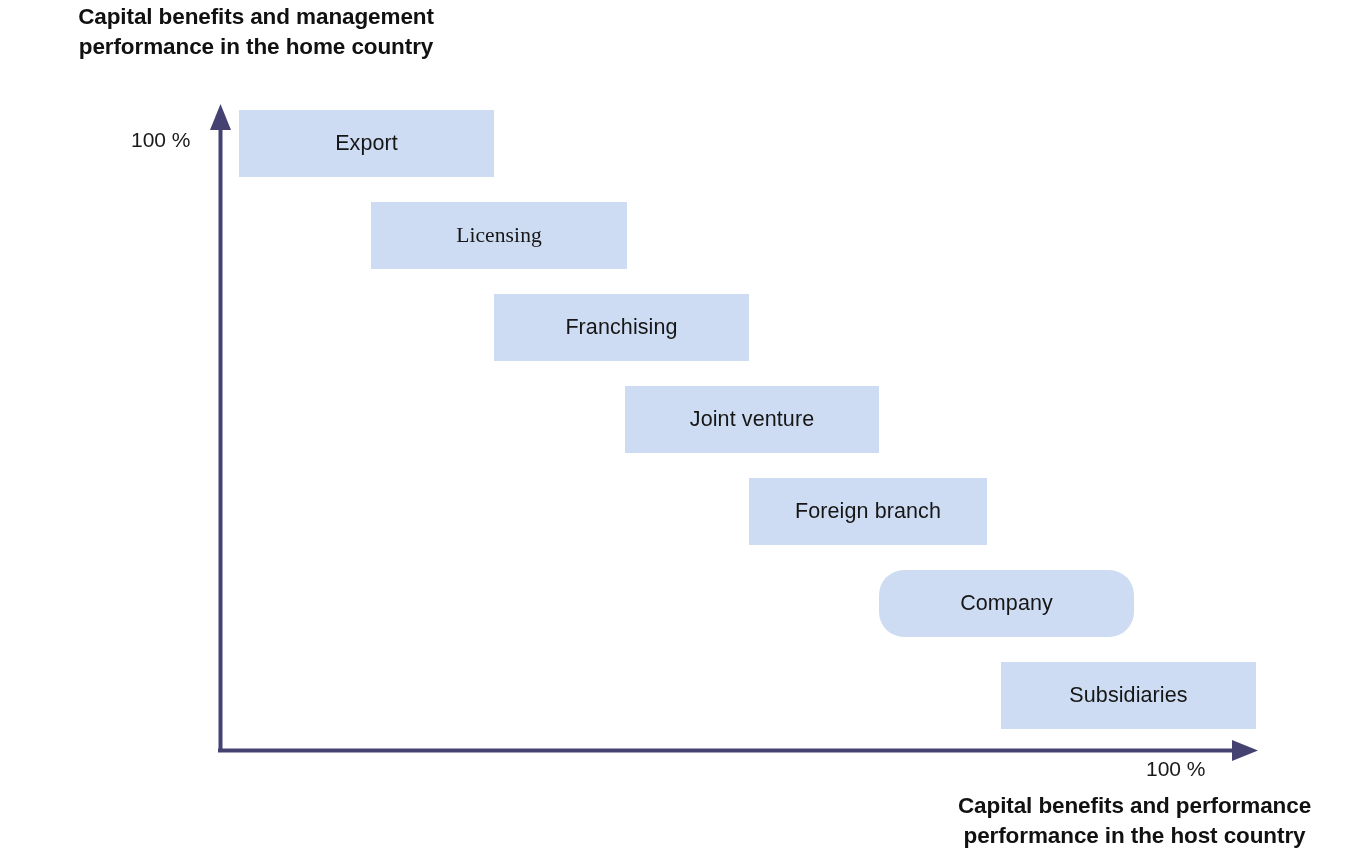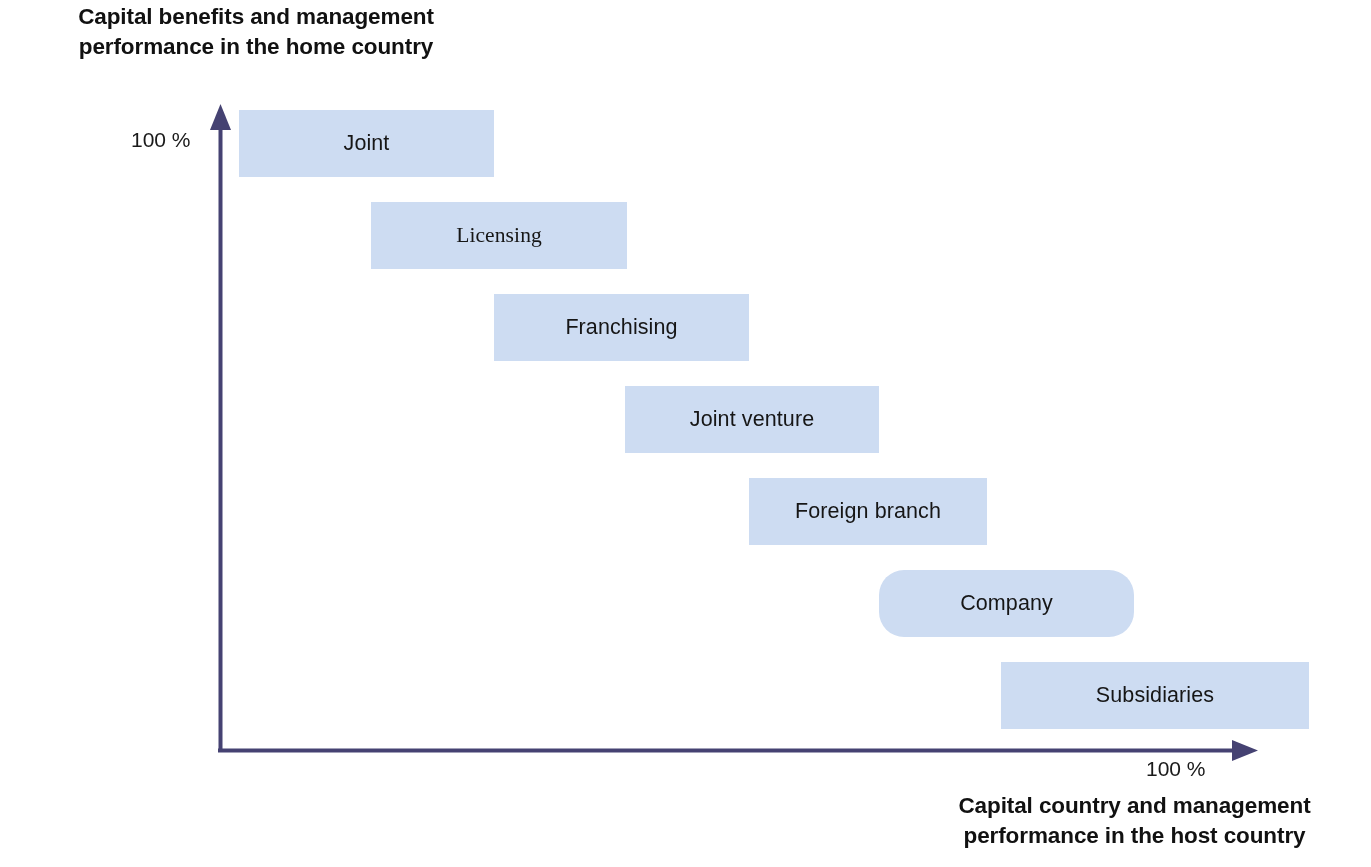--- a/index.html
+++ b/index.html
@@ -90,41 +90,41 @@
     letter-spacing: 0.1px;
   }
 </style>
 </head>
 <body>
 
 <div id="canvas">
 
   <div class="axis-title" id="y-axis-title">Capital benefits and management performance in the home country</div>
 
-  <div class="axis-title" id="x-axis-title">Capital country and management performance in the host country</div>
+  <div class="axis-title" id="x-axis-title">Capital benefits and performance performance in the host country</div>
 
   <div class="tick-label" id="y-tick-100">100 %</div>
 
   <div class="tick-label" id="x-tick-100">100 %</div>
 
   <svg id="axes-svg" viewBox="0 0 1371 867" width="1371" height="867" xmlns="http://www.w3.org/2000/svg">
 
     <line x1="220.5" y1="752" x2="220.5" y2="122" stroke="#454272" stroke-width="4"></line>
 
     <polygon points="220.5,104 231,130 210,130" fill="#454272"></polygon>
 
     <line x1="218" y1="750.5" x2="1240" y2="750.5" stroke="#454272" stroke-width="4"></line>
 
     <polygon points="1258,750.5 1232,761 1232,740" fill="#454272"></polygon>
   </svg>
 
   <div id="bars-layer">
 
     <div class="bar" style="left:239px; top:110px; width:255px; height:67px;">
-      <span class="bar-label">Joint</span>
+      <span class="bar-label">Export</span>
     </div>
 
     <div class="bar" style="left:371px; top:202px; width:256px; height:67px;font-family:Liberation Serif, serif;">
       <span class="bar-label">Licensing</span>
     </div>
 
     <div class="bar" style="left:625px; top:386px; width:254px; height:67px;">
       <span class="bar-label">Joint venture</span>
     </div>
 
@@ -133,18 +133,18 @@
     </div>
 
     <div class="bar" style="left:749px; top:478px; width:238px; height:67px;">
       <span class="bar-label">Foreign branch</span>
     </div>
 
     <div class="bar" style="left:879px; top:570px; width:255px; height:67px;border-radius:25px;">
       <span class="bar-label">Company</span>
     </div>
 
-    <div class="bar" style="left:1001px; top:662px; width:308px; height:67px;">
+    <div class="bar" style="left:1001px; top:662px; width:255px; height:67px;">
       <span class="bar-label">Subsidiaries</span>
     </div>
 
   </div>
 </div>
 
 </body></html>

